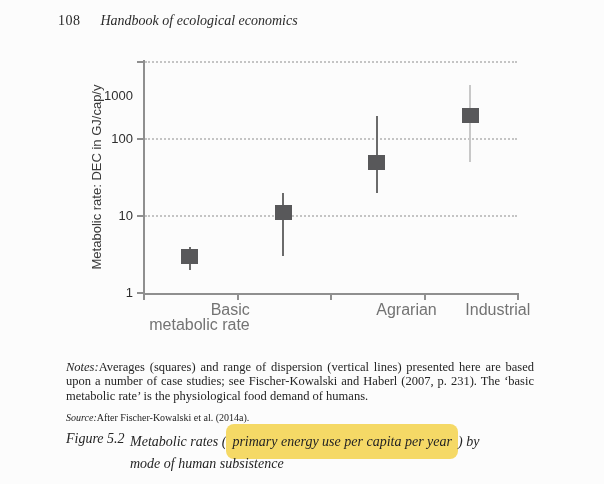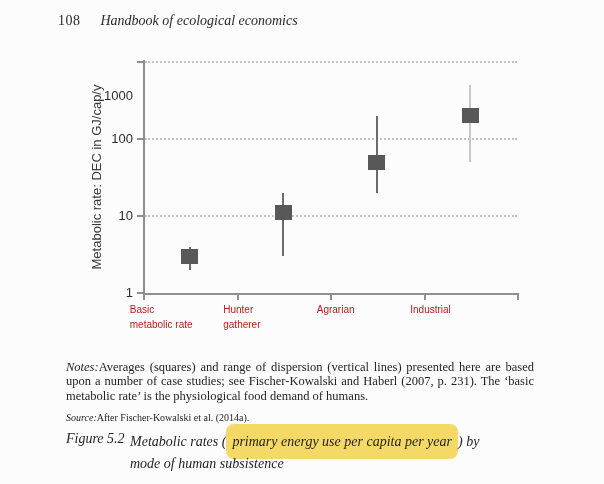--- a/index.html
+++ b/index.html
@@ -32,23 +32,23 @@
   .axis-y { position: absolute; background: #8f8f8f; }
   .axis-x { position: absolute; background: #8f8f8f; }
   .tick { position: absolute; background: #8f8f8f; }
   .ytick-label {
     position: absolute; width: 42px; text-align: right;
     font-family: "Liberation Sans", sans-serif; font-size: 13px; color: #2e2e2e;
   }
   .range-line { position: absolute; }
   .marker-square { position: absolute; }
   .cat-label {
-    position: absolute; text-align: left;
-    font-family: "Liberation Sans", sans-serif; font-size: 10px;
-    line-height: 15px; color: #b91c1c;
+    position: absolute; text-align: right;
+    font-family: "Liberation Sans", sans-serif; font-size: 16px;
+    line-height: 15px; color: #737373;
   }
 
   
   .notes {
     position: absolute; left: 66px; top: 347px; width: 468px;
     font-size: 12.5px; line-height: 14.5px; text-align: justify; color: #242424;
   }
   .inline-label { font-style: italic; }
   .source {
     position: absolute; left: 66px; top: 402px; width: 468px;
@@ -101,24 +101,20 @@
     <div class="range-line" style="left: 282.25px; top: 192.821px; width: 2px; height: 63.441px; background: rgb(107, 107, 107);"></div>
     <div class="marker-square" style="left: 274.75px; top: 205.313px; width: 17px; height: 15px; background: rgb(88, 88, 90);"></div>
     <div class="range-line" style="left: 375.75px; top: 115.821px; width: 2px; height: 77px; background: rgb(107, 107, 107);"></div>
     <div class="marker-square" style="left: 368.25px; top: 154.679px; width: 17px; height: 15px; background: rgb(88, 88, 90);"></div>
     <div class="range-line" style="left: 469.25px; top: 85.1793px; width: 2px; height: 77px; background: rgb(200, 200, 200);"></div>
     <div class="marker-square" style="left: 461.75px; top: 108.321px; width: 17px; height: 15px; background: rgb(88, 88, 90);"></div>
     <div class="cat-label" style="left: 129.75px; top: 302px; width: 120px;">
       <div>Basic</div>
       <div>metabolic rate</div>
     </div>
-    <div class="cat-label" style="left: 223.25px; top: 302px; width: 120px;">
-      <div>Hunter</div>
-      <div>gatherer</div>
-    </div>
     <div class="cat-label" style="left: 316.75px; top: 302px; width: 120px;">
       <div>Agrarian</div>
     </div>
     <div class="cat-label" style="left: 410.25px; top: 302px; width: 120px;">
       <div>Industrial</div>
     </div>
   </div>
 
 <p class="notes"><span class="inline-label">Notes:</span><span>Averages (squares) and range of dispersion (vertical lines) presented here are based upon a number of case studies; see Fischer-Kowalski and Haberl (2007, p. 231). The ‘basic metabolic rate’ is the physiological food demand of humans.</span></p>
 

